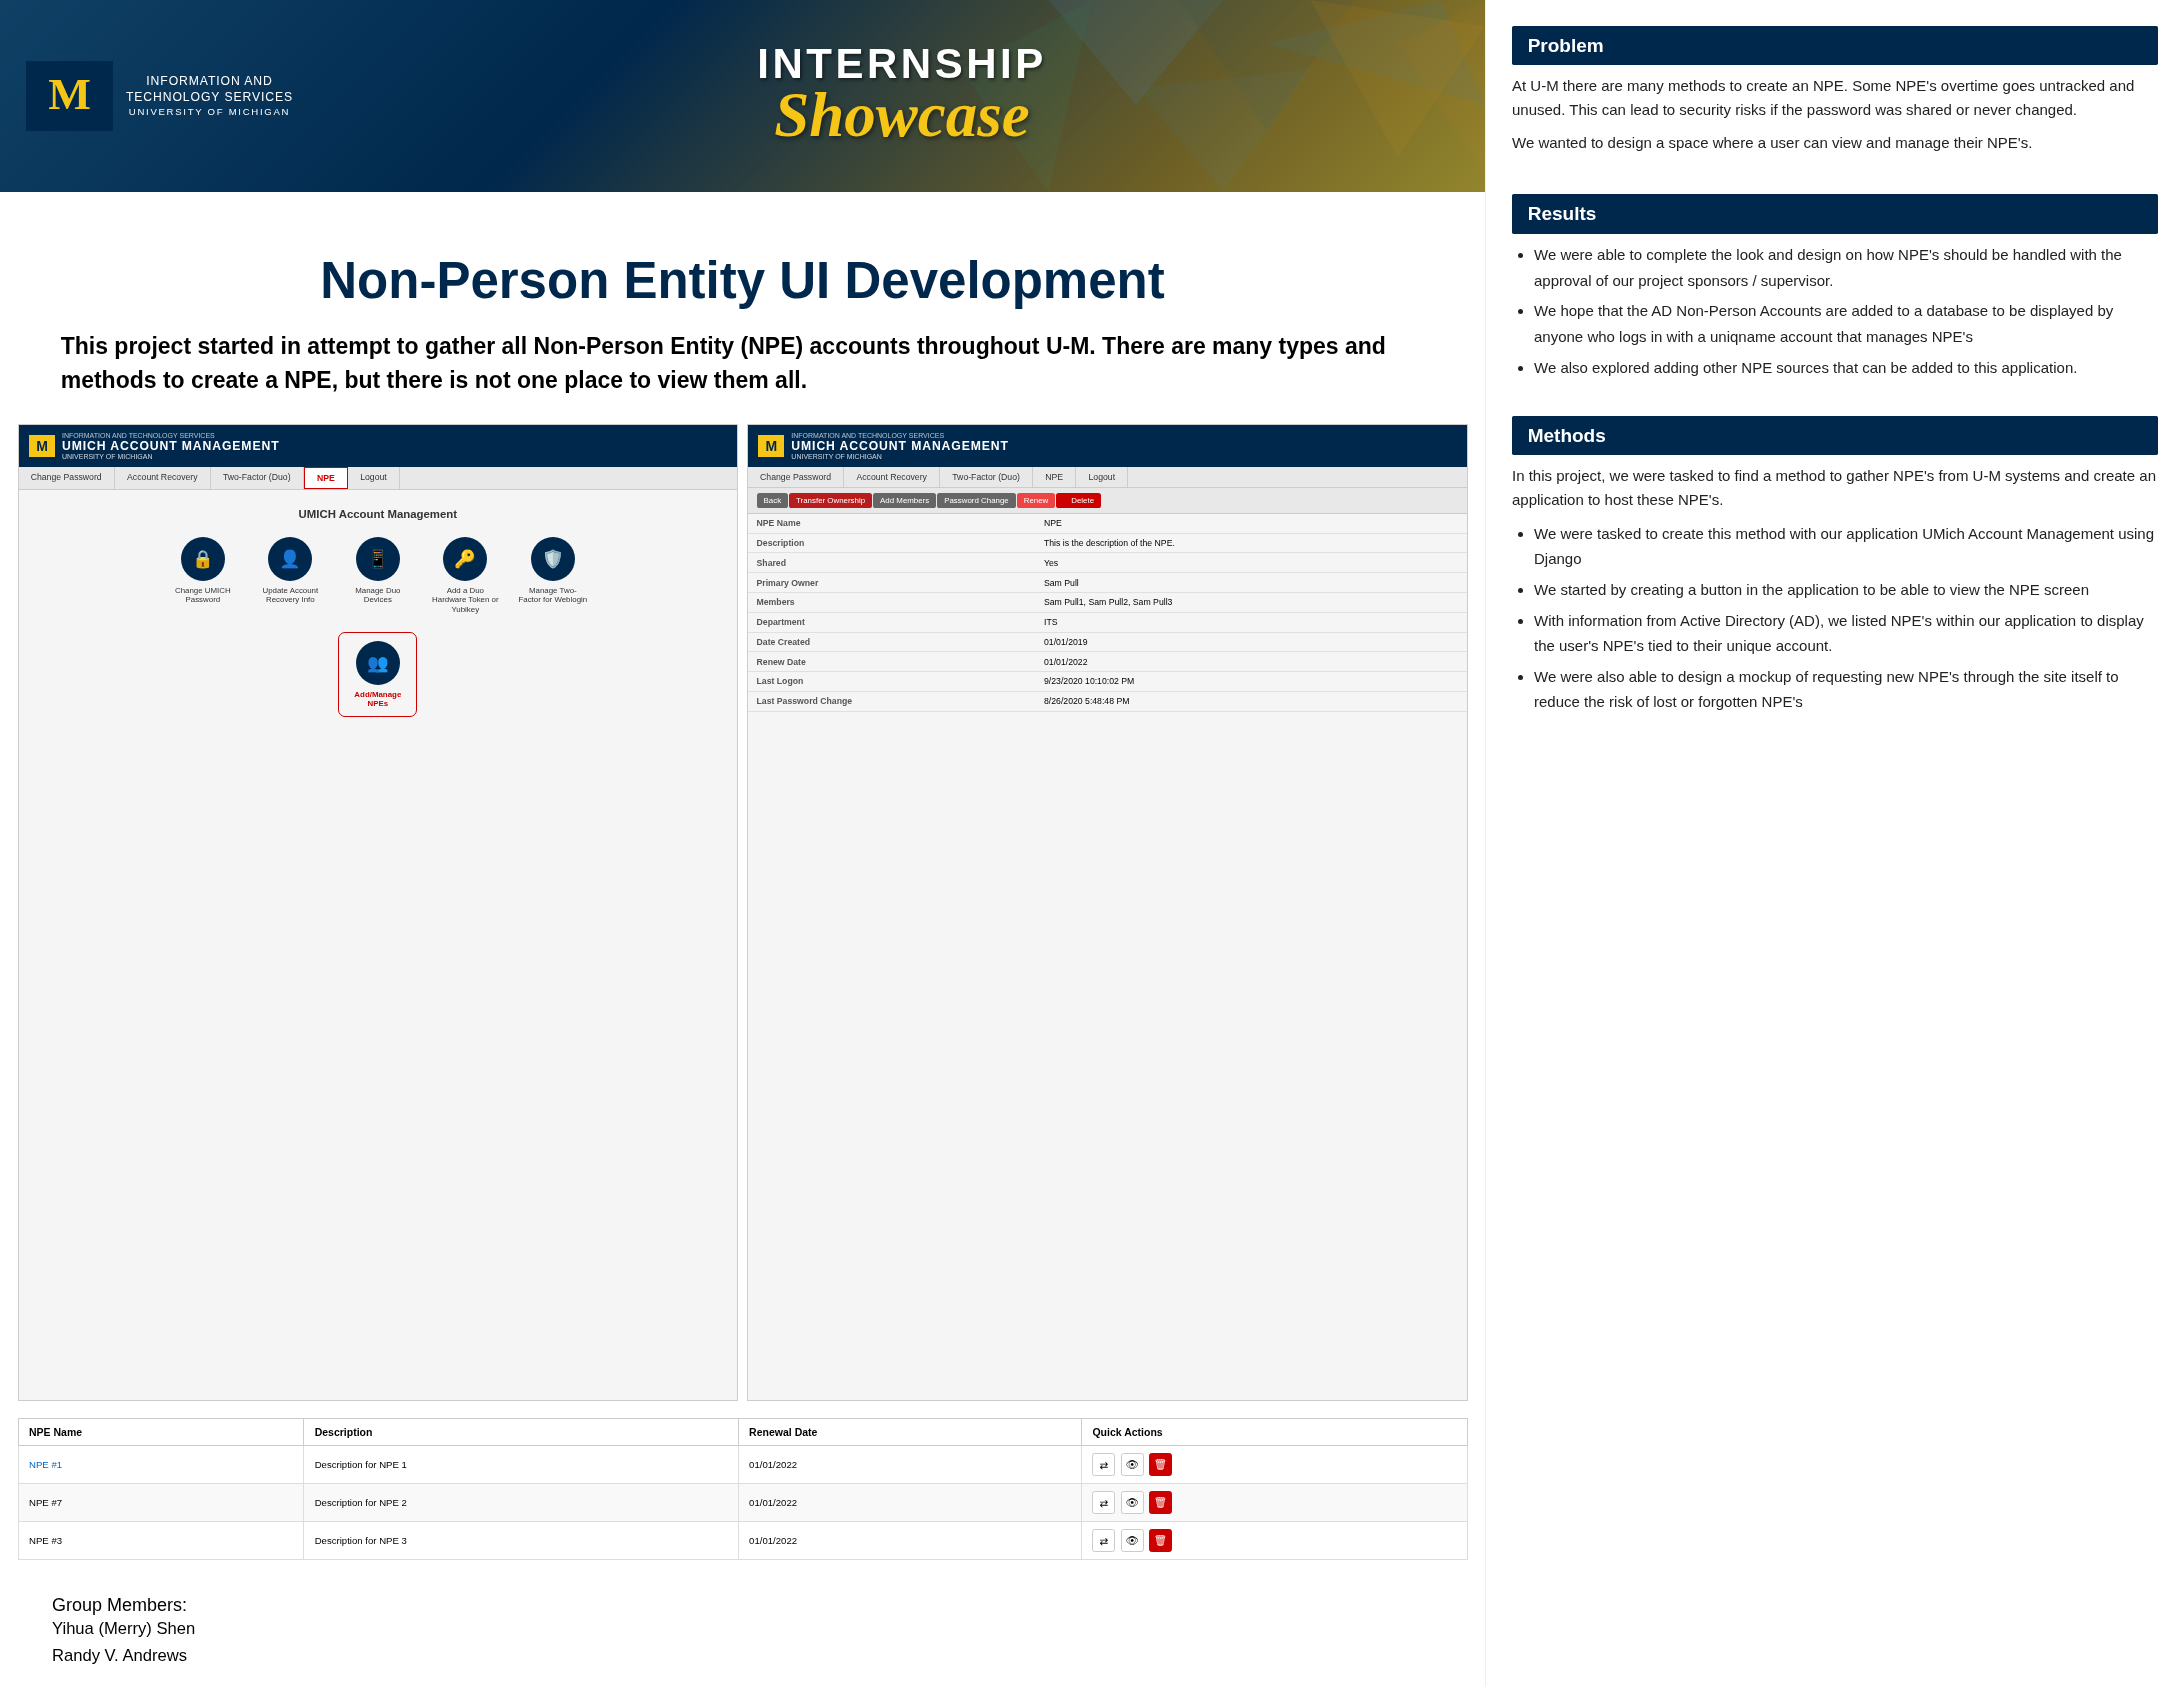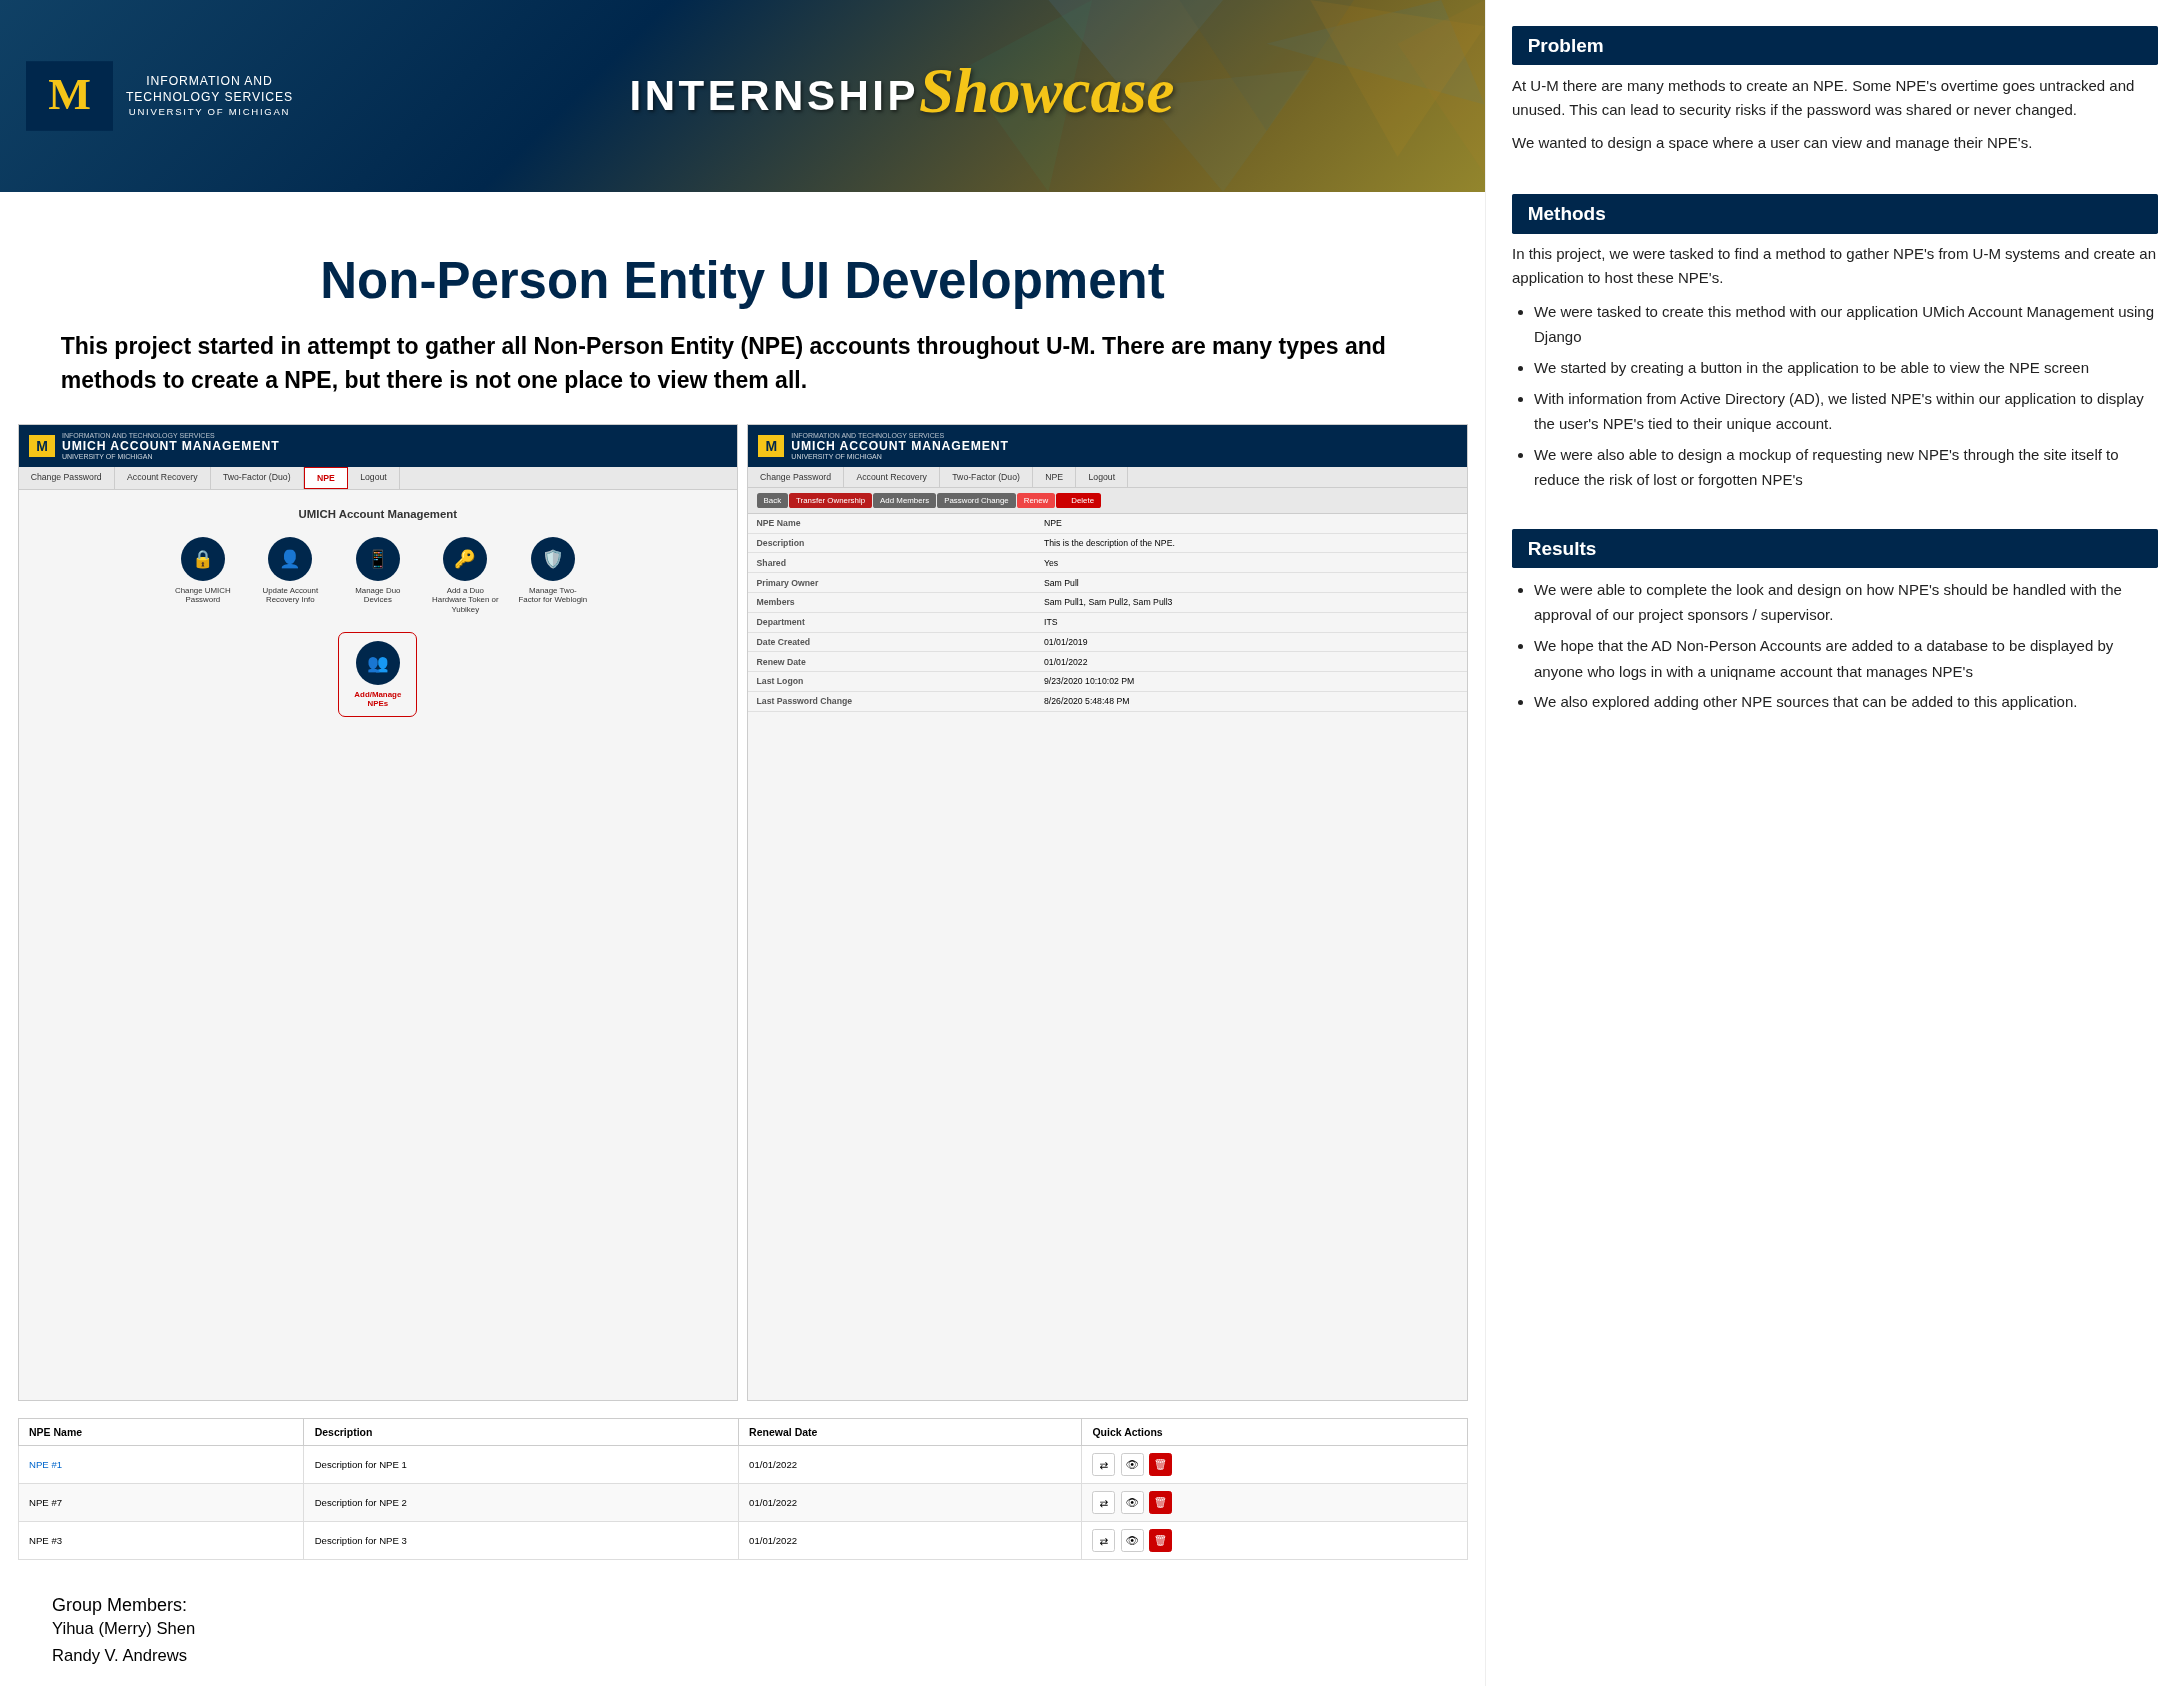--- a/index.html
+++ b/index.html
@@ -63,21 +63,21 @@
     .logo-text .univ-text {
       font-size: 9.6px;
       font-weight: normal;
       letter-spacing: 1.7px;
     }
     .header-title-area {
       position: relative;
       z-index: 2;
       flex: 1;
       display: flex;
-      flex-direction: row;
+      flex-direction: column;
       align-items: center;
       justify-content: center;
     }
     .internship-label {
       color: white;
       font-size: 42px;
       font-weight: 900;
       letter-spacing: 3.5px;
       text-shadow: 1.7px 1.7px 3.5px rgba(0,0,0,0.5);
     }
@@ -637,36 +637,36 @@
 <div class="right-panel">
   <div id="right-sections-container">
       <div style="margin-bottom: 22px;">
         <div class="section-header">Problem</div>
         <div class="section-content">
           <p style="margin-bottom: 8.7px;">At U-M there are many methods to create an NPE. Some NPE's overtime goes untracked and unused. This can lead to security risks if the password was shared or never changed.</p>
           <p style="margin-bottom: 8.7px;">We wanted to design a space where a user can view and manage their NPE's.</p>
         </div>
       </div>
       <div style="margin-bottom: 22px;">
+        <div class="section-header">Results</div>
+        <div class="section-content">
+          <ul class="bullet-list">
+            <li>We were able to complete the look and design on how NPE's should be handled with the approval of our project sponsors / supervisor.</li>
+            <li>We hope that the AD Non-Person Accounts are added to a database to be displayed by anyone who logs in with a uniqname account that manages NPE's</li>
+            <li>We also explored adding other NPE sources that can be added to this application.</li>
+          </ul>
+        </div>
+      </div>
+      <div style="margin-bottom: 22px;">
         <div class="section-header">Methods</div>
         <div class="section-content">
           <p style="margin-bottom: 8.7px;">In this project, we were tasked to find a method to gather NPE's from U-M systems and create an application to host these NPE's.</p>
           <ul class="bullet-list">
             <li>We were tasked to create this method with our application UMich Account Management using Django</li>
             <li>We started by creating a button in the application to be able to view the NPE screen</li>
             <li>With information from Active Directory (AD), we listed NPE's within our application to display the user's NPE's tied to their unique account.</li>
             <li>We were also able to design a mockup of requesting new NPE's through the site itself to reduce the risk of lost or forgotten NPE's</li>
           </ul>
         </div>
       </div>
-      <div style="margin-bottom: 22px;">
-        <div class="section-header">Results</div>
-        <div class="section-content">
-          <ul class="bullet-list">
-            <li>We were able to complete the look and design on how NPE's should be handled with the approval of our project sponsors / supervisor.</li>
-            <li>We hope that the AD Non-Person Accounts are added to a database to be displayed by anyone who logs in with a uniqname account that manages NPE's</li>
-            <li>We also explored adding other NPE sources that can be added to this application.</li>
-          </ul>
-        </div>
-      </div>
     </div>
 </div>
 
 
 </body></html>

